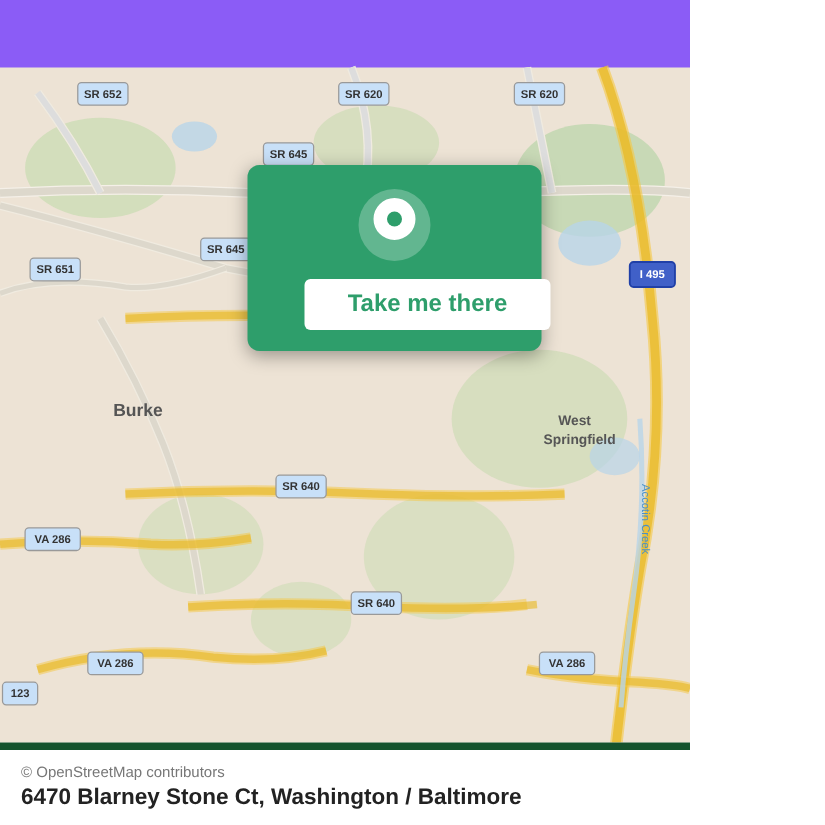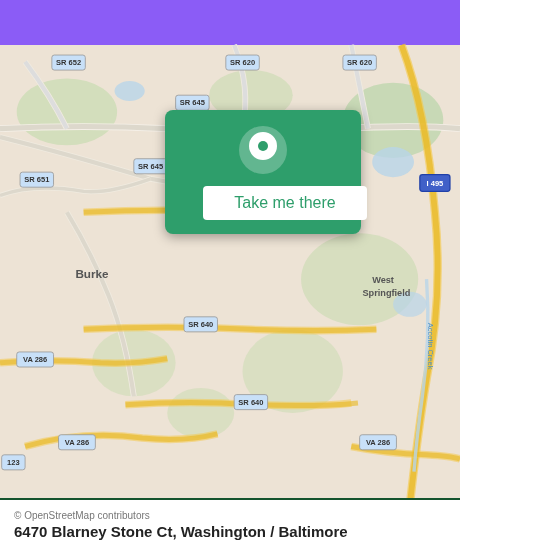--- a/index.html
+++ b/index.html
@@ -48,35 +48,35 @@
       margin-bottom: 10px;
     }
 
     #take-me-there-btn {
       background: white;
       color: #2e9e6b;
       border: none;
       border-radius: 4px;
       padding: 8px 4px;
       font-size: 16px;
-      font-weight: normal;
+      font-weight: bold;
       cursor: pointer;
       width: 100%;
       text-align: center;
       margin-left: 44px;
     }
 
     
     #bottom-bar {
       position: absolute;
       bottom: 0;
       left: 0;
       width: 100%;
       background: white;
-      border-top: 2px solid #14532d;
+      border-top: 5px solid #14532d;
       padding: 10px 14px;
       display: flex;
       align-items: flex-end;
       justify-content: space-between;
       z-index: 20;
     }
 
     #bottom-left {
       display: flex;
       flex-direction: column;

